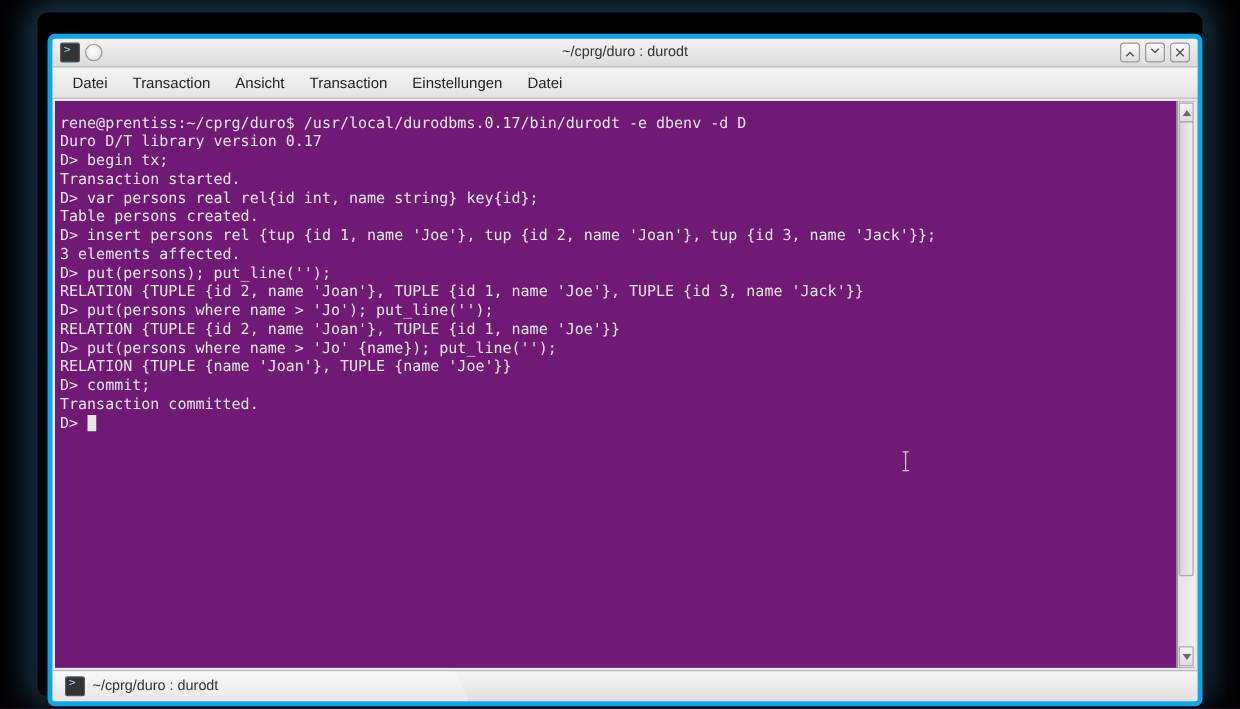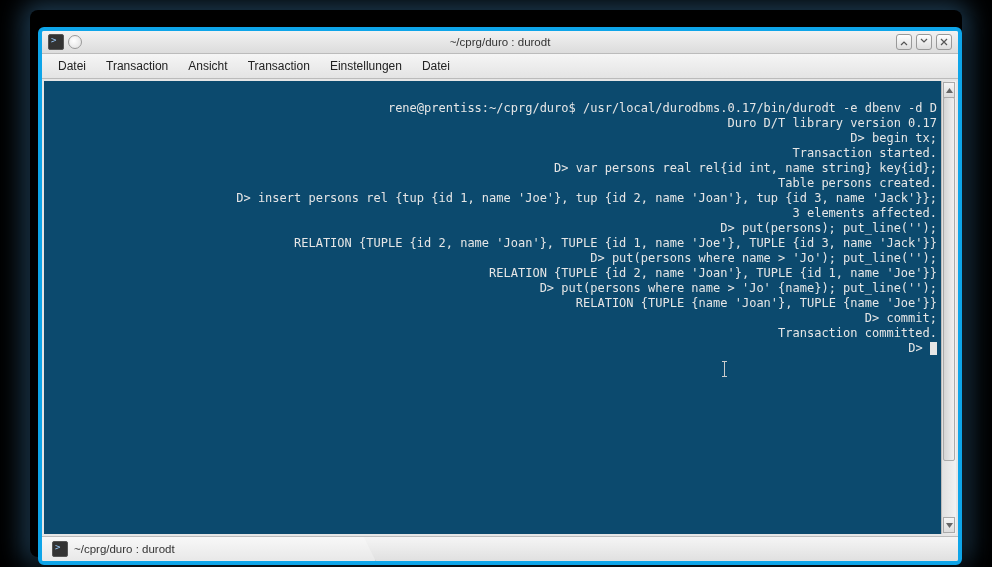--- a/index.html
+++ b/index.html
@@ -121,30 +121,29 @@
   }
   .terminal-wrap {
     flex: 1;
     display: flex;
     background: #000;
     position: relative;
     margin: 2px;
   }
   .terminal {
     flex: 1;
-    background: #0c4a6e;
+    background: #701a75;
     color: #e6e6e6;
     font-family: "DejaVu Sans Mono", "Liberation Mono", monospace;
     font-size: 12px;
     line-height: 15px;
-    padding: 20px 4px;
+    padding: 10px 4px;
     white-space: pre;
     overflow: hidden;
     position: relative;
-    text-align: right;
   }
   .scrollbar {
     width: 14px;
     background: linear-gradient(to right, #e0e0e0, #f2f2f2);
     border-left: 1px solid #bbb;
     position: relative;
   }
   .scroll-btn {
     height: 14px;
     background: linear-gradient(to bottom, #f5f5f5, #ddd);

